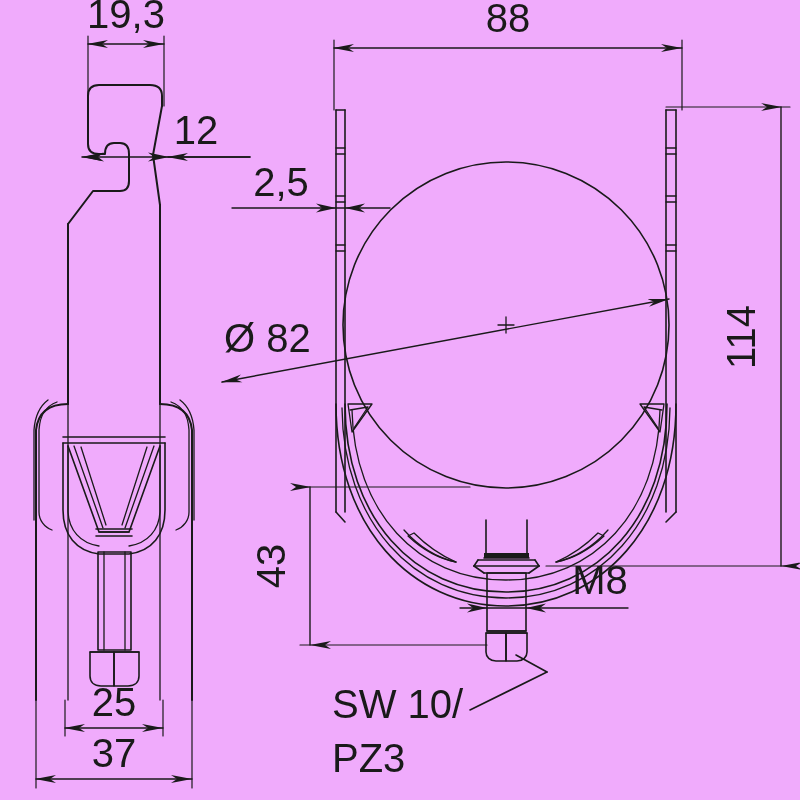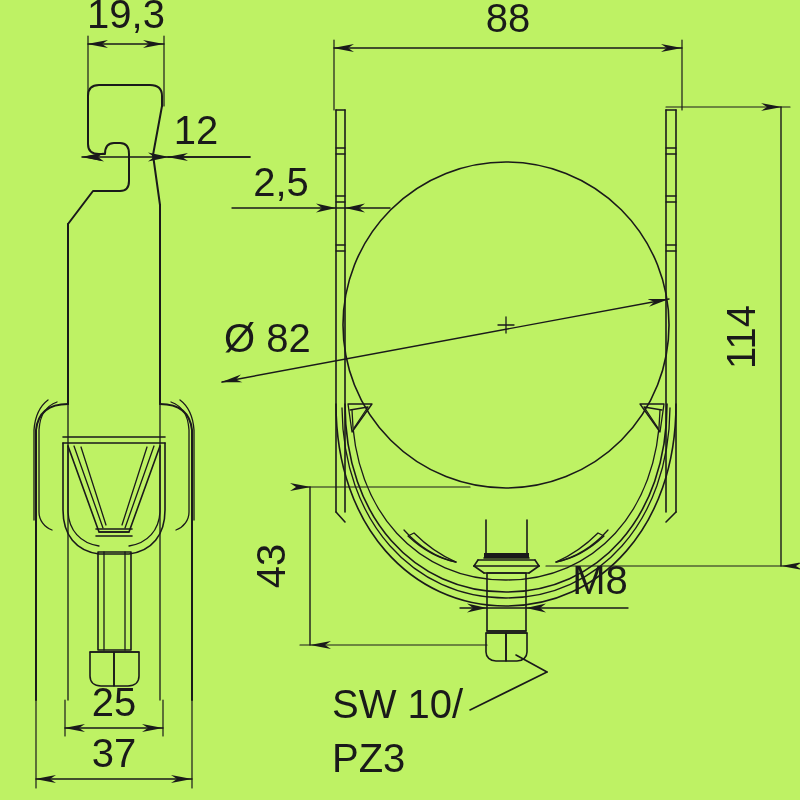--- a/index.html
+++ b/index.html
@@ -11,21 +11,21 @@
     width: 800px;
     height: 800px;
     overflow: hidden;
     font-family: "Liberation Sans", sans-serif;
     color: #1a1a1a;
   }
   #drawing-root {
     position: relative;
     width: 800px;
     height: 800px;
-    background: #bef264;
+    background: #f0abfc;
   }
   svg.drawing-canvas {
     display: block;
     width: 800px;
     height: 800px;
   }
   .ln {
     stroke: #1a1a1a;
     fill: none;
     stroke-linecap: round;

